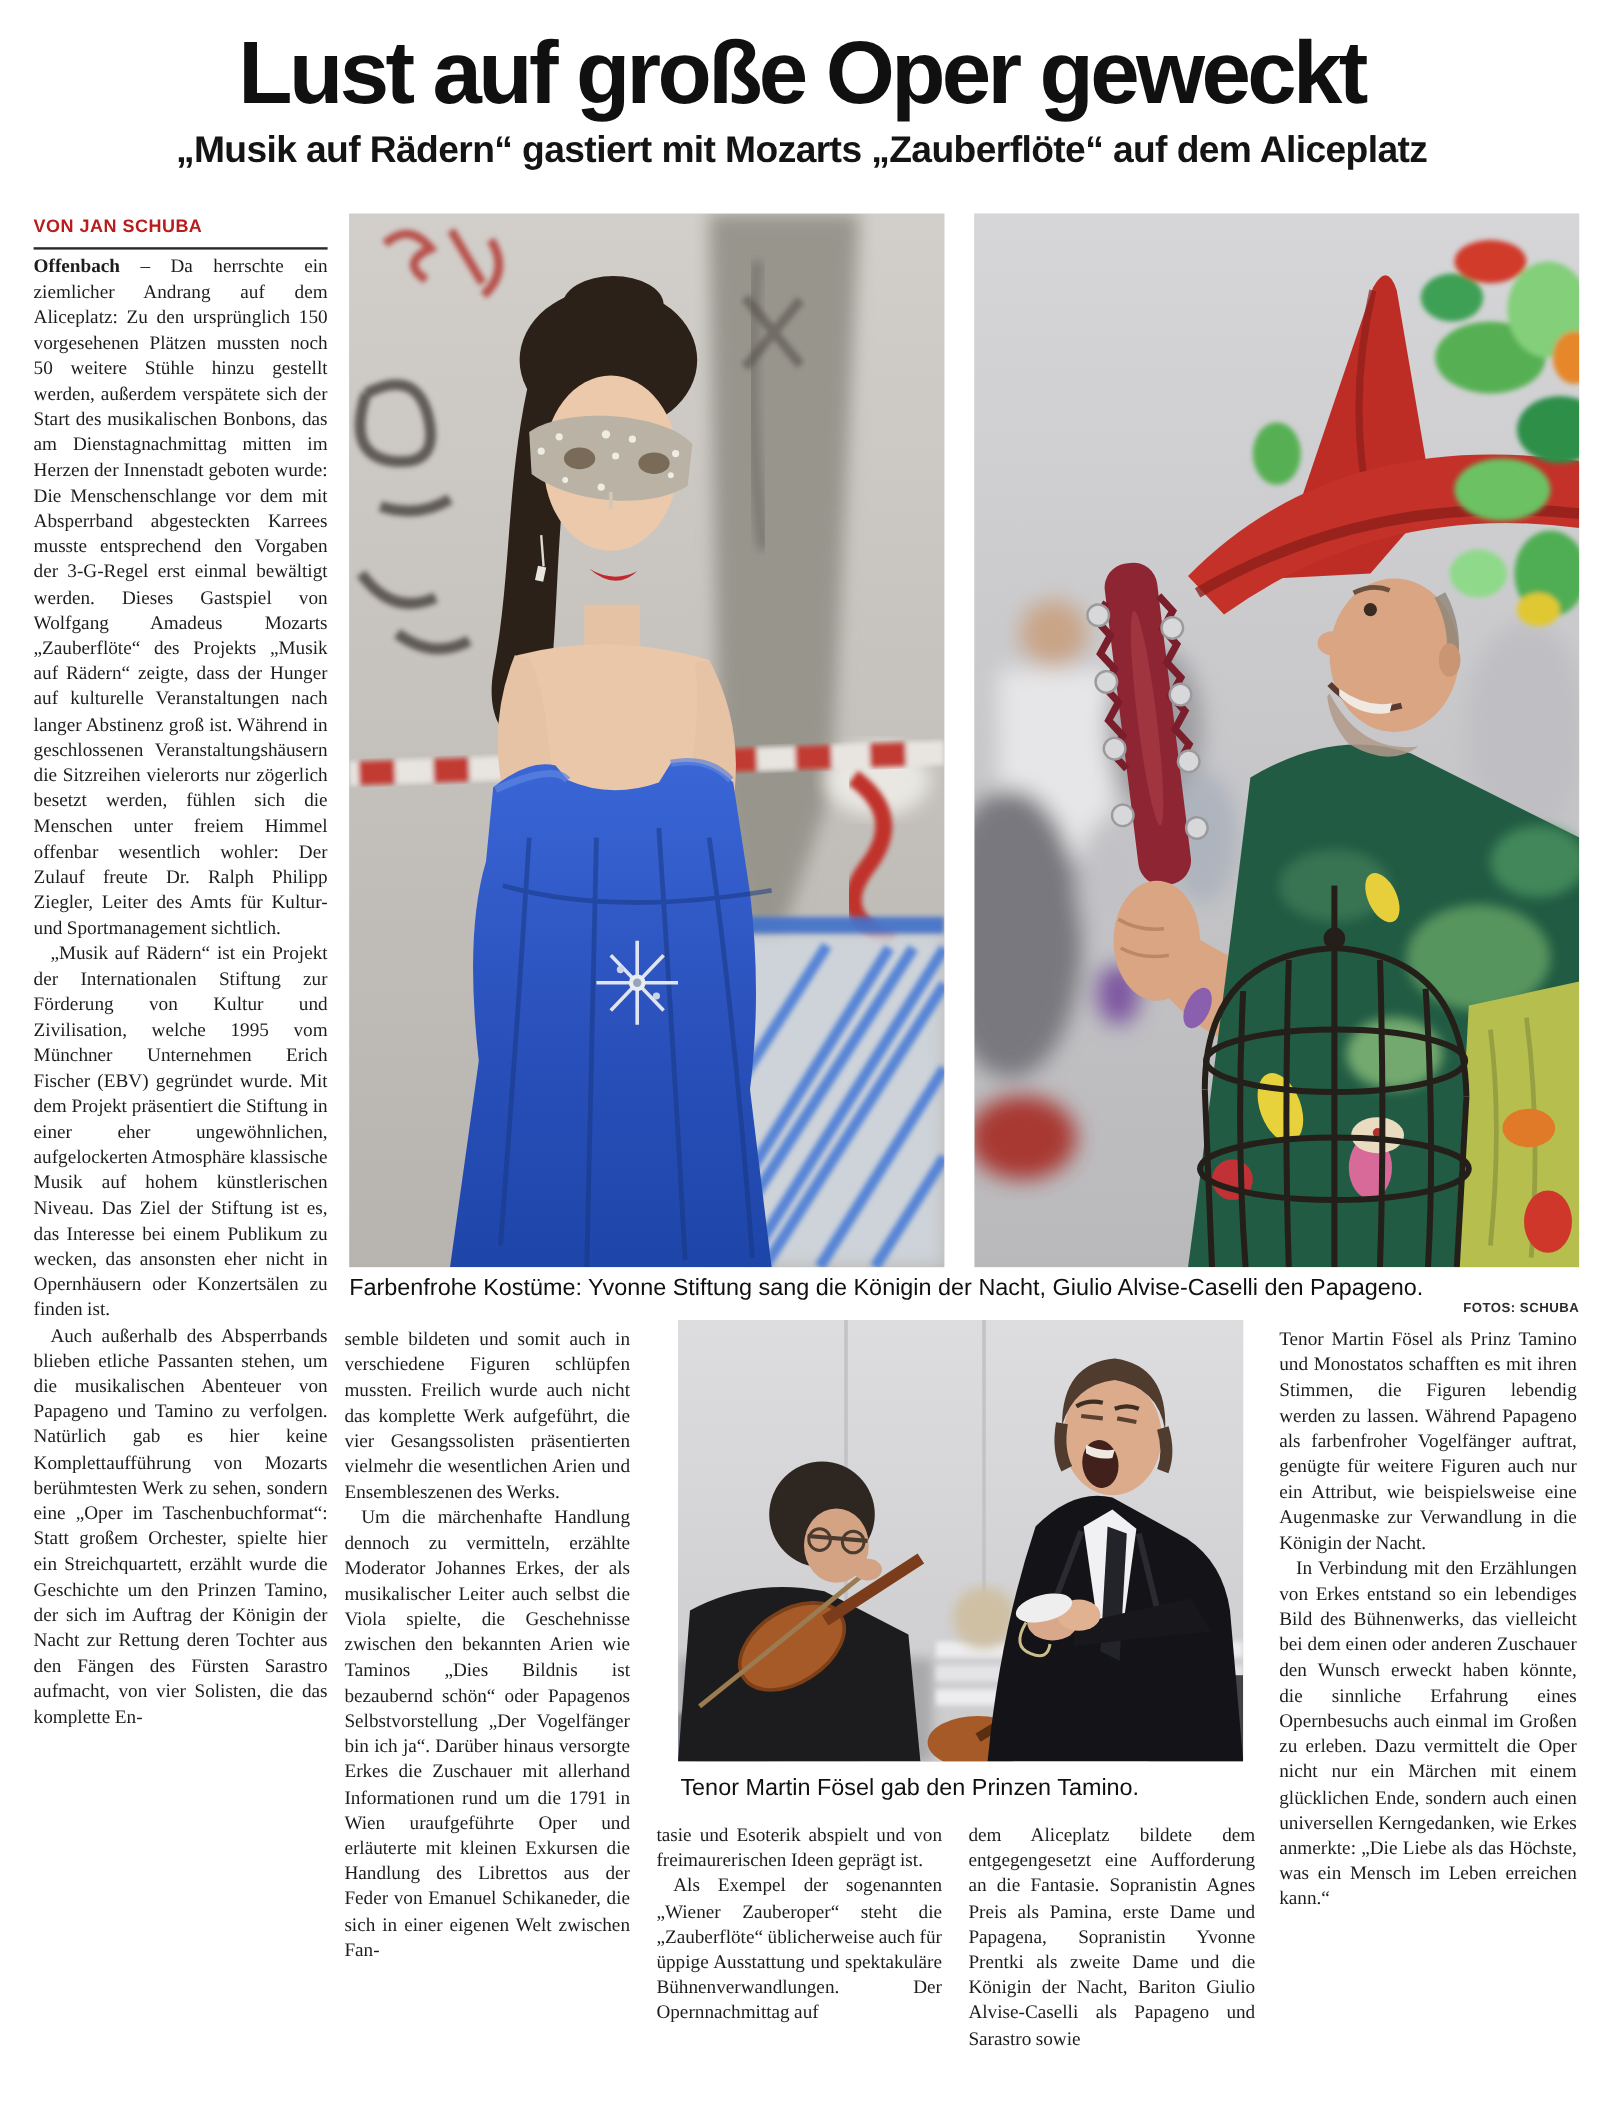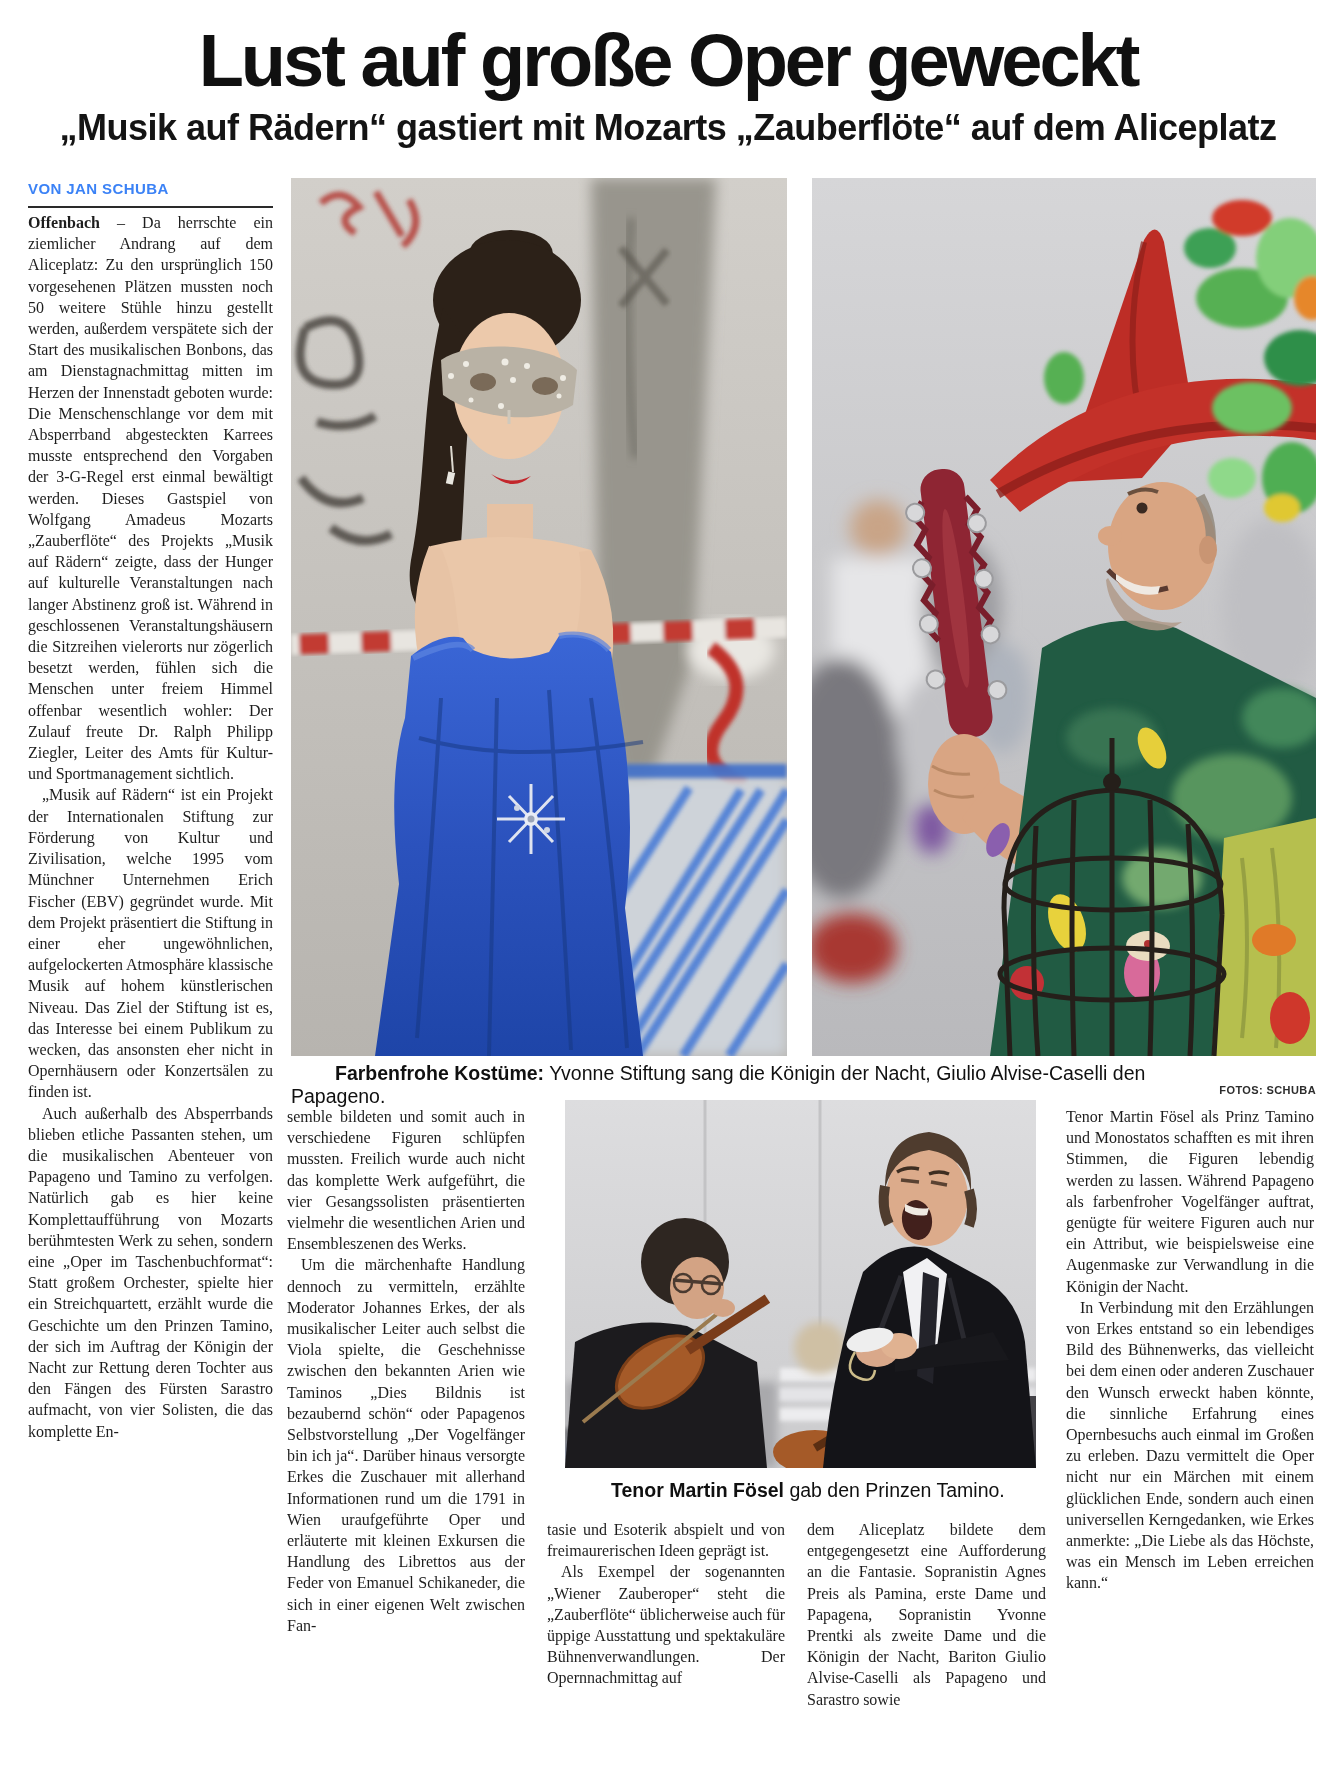--- a/index.html
+++ b/index.html
@@ -8,26 +8,26 @@
     overflow:hidden; color:#1a1a1a; font-family:"Liberation Serif", serif;
   }
   .headline {
     position:absolute; top:18px; left:0; width:100%; margin:0;
     text-align:center; font-family:"Liberation Sans", sans-serif;
     font-weight:bold; font-size:74px; letter-spacing:-3px; color:#101010;
   }
   .subheadline {
     position:absolute; top:107px; left:0; width:100%; margin:0;
     text-align:center; font-family:"Liberation Sans", sans-serif;
-    font-weight:bold; font-size:36px; letter-spacing:-0.5px; color:#141414;
+    font-weight:bold; font-size:31px; letter-spacing:-0.5px; color:#141414;
   }
   .byline {
     position:absolute; left:28px; top:180px;
     font-family:"Liberation Sans", sans-serif; font-weight:bold;
-    font-size:15px; letter-spacing:0.4px; color:#3b82f6;
+    font-size:15px; letter-spacing:0.4px; color:#b91c1c;
   }
   .byline-rule {
     position:absolute; left:28px; top:206px; width:245px; height:0;
     border-top:2px solid #2a2a2a;
   }
   .textcol {
     position:absolute; font-size:16px; line-height:21.2px;
     text-align:justify; color:#1d1d1d; overflow:hidden;
     word-spacing:-0.3px;
   }
@@ -41,21 +41,21 @@
 
   figure.photo { position:absolute; margin:0; overflow:hidden; background:#c8c8c8; }
   #photo-left { left:291px; top:178px; width:496px; height:878px; }
   #photo-right{ left:812px; top:178px; width:504px; height:878px; }
   #photo-mid  { left:565px; top:1100px; width:471px; height:368px; }
 
   .caption {
     position:absolute; font-family:"Liberation Sans", sans-serif;
     font-size:19.5px; color:#101010;
   }
-  .caption .lead { font-weight:bold;margin-left:44px; }
+  .caption .lead { font-weight:normal; }
   #caption-top { left:291px; top:1062px; width:1025px; }
   #caption-top .credit {
     float:right; font-size:11px; font-weight:bold; color:#2c2c2c;
     margin-top:22px; letter-spacing:0.4px;
   }
   #caption-mid { left:567px; top:1479px; width:469px; }
 </style>
 </head>
 <body>
 

